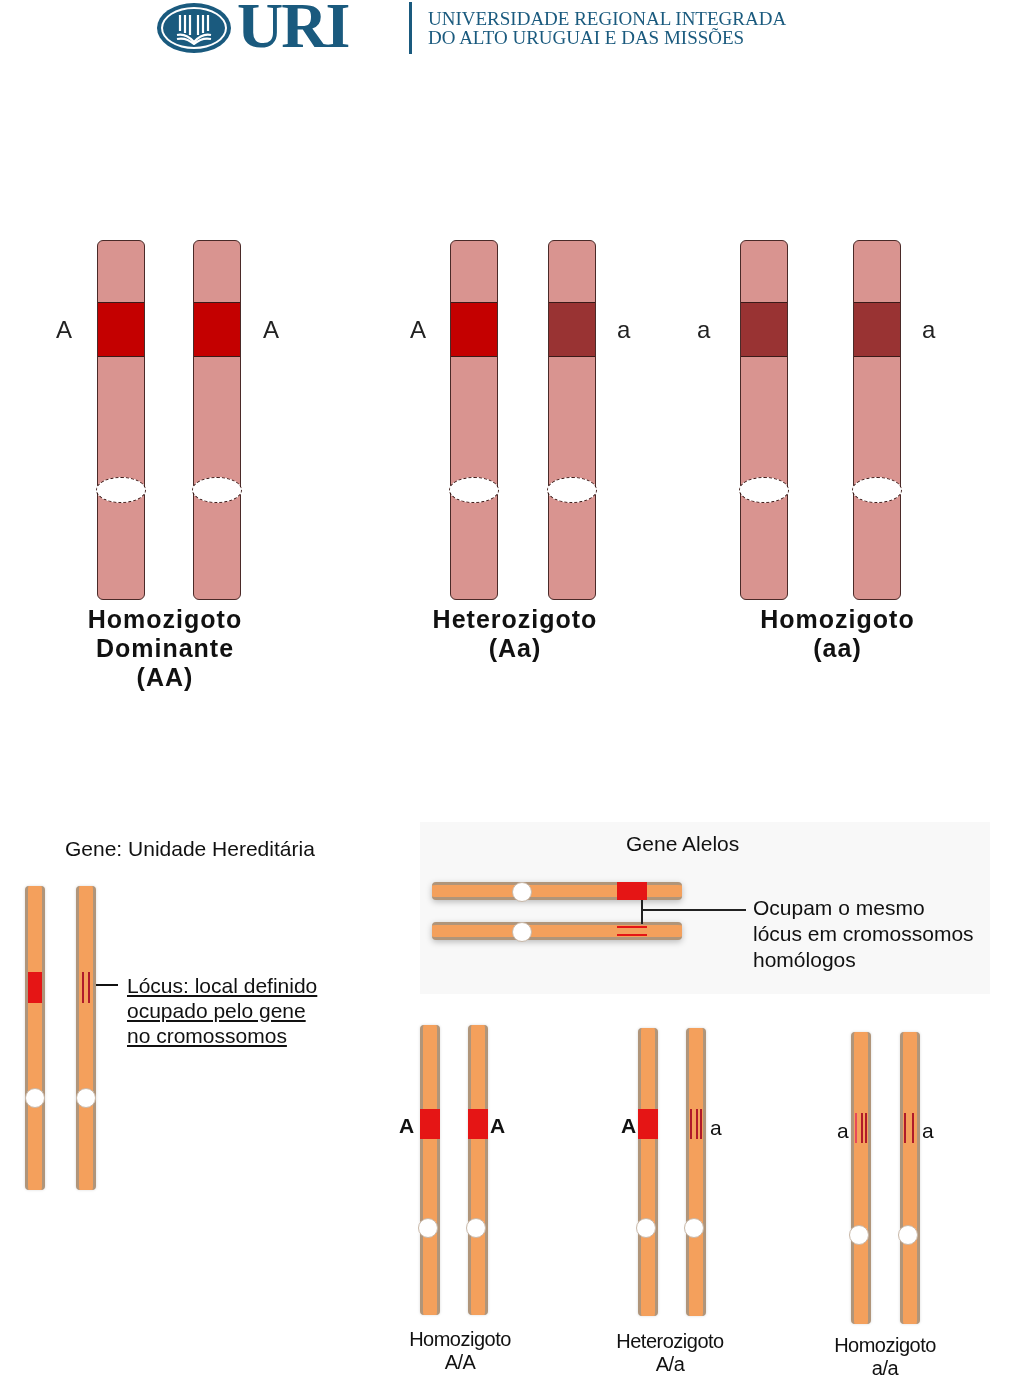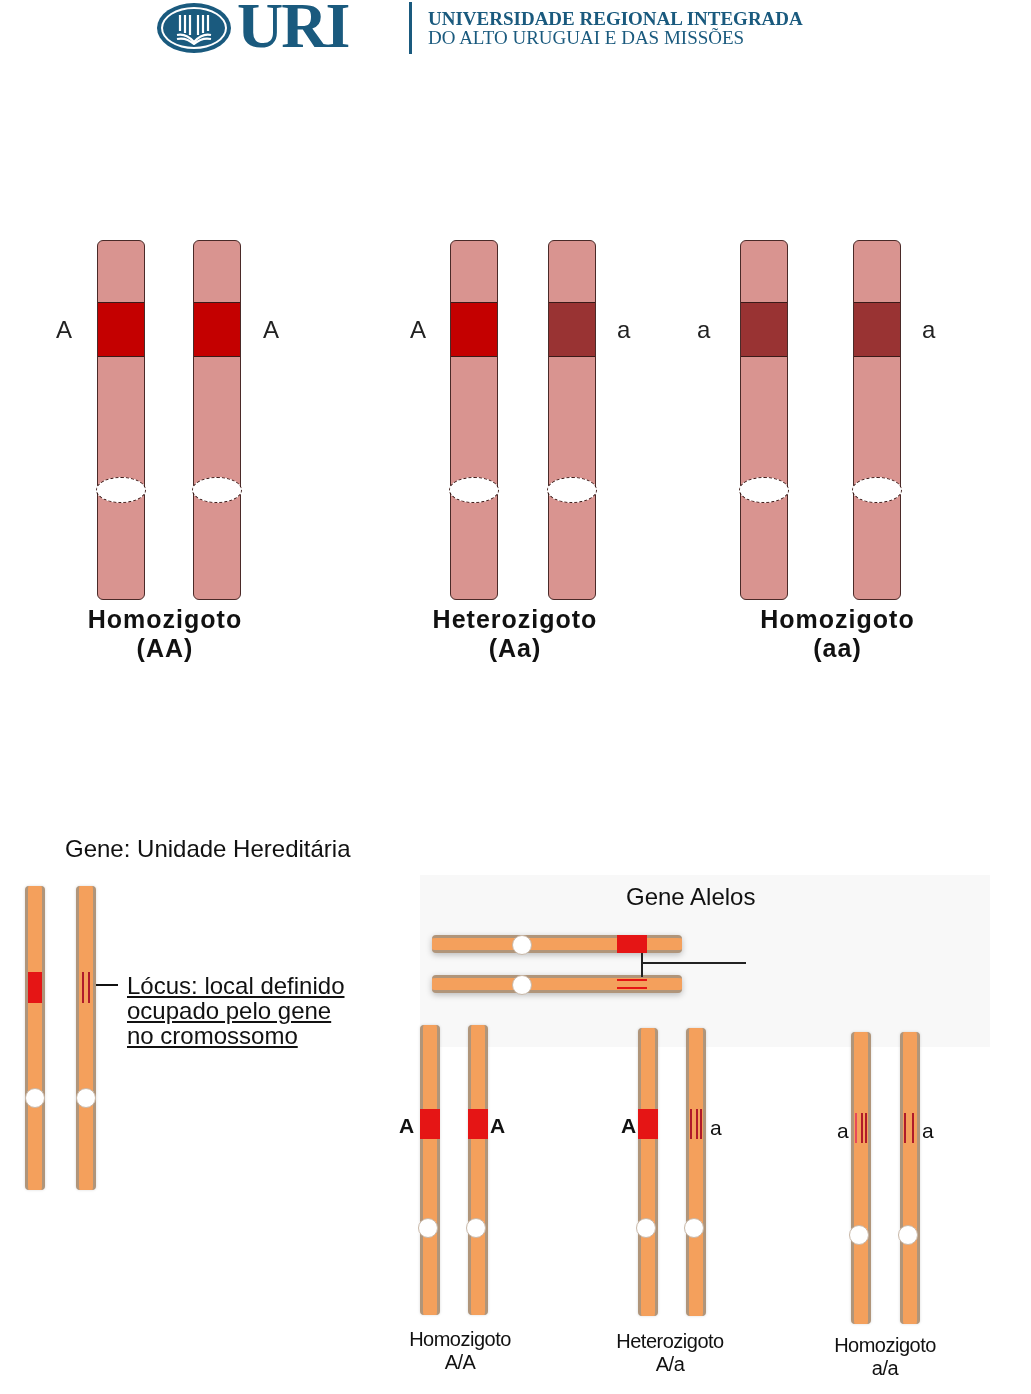--- a/index.html
+++ b/index.html
@@ -20,21 +20,21 @@
   .plabel { position:absolute; font-size:24px; color:#222; line-height:24px; }
   .pcaption { position:absolute; font-weight:bold; font-size:25px; color:#111; text-align:center; line-height:29px; letter-spacing:1px; }
 
   
   .ochrom { position:absolute; width:14px; background:#f4a05c; border-left:3px solid #b0957a; border-right:3px solid #b0957a; border-radius:4px; box-shadow:0 0 3px rgba(0,0,0,0.15); }
   .ochrom-h { position:absolute; height:12px; background:#f4a05c; border-top:3px solid #b0957a; border-bottom:3px solid #b0957a; border-radius:4px; box-shadow:0 2px 6px rgba(0,0,0,0.25); }
   .oband-solid { position:absolute; background:#e51515; }
   .oband-lines { position:absolute; }
   .ocentro { position:absolute; width:18px; height:18px; background:#ffffff; border-radius:50%; border:1px solid #c9b8a8; }
   .olabel { position:absolute; font-size:21px; color:#111; line-height:22px; font-weight:bold; }
-  .otext { position:absolute; font-size:24px; color:#111; line-height:25px; white-space:nowrap; }
+  .otext { position:absolute; font-size:21px; color:#111; line-height:25px; white-space:nowrap; }
   .ocaption { position:absolute; font-size:20px; color:#111; text-align:center; line-height:23px; letter-spacing:-0.5px; }
   .panel { position:absolute; background:#f8f8f8; }
 </style>
 </head>
 <body>
 
 <div>
   <div class="logo-circle">
     <div class="ring"></div>
     <svg class="abs" style="left:16px;top:8px;" width="42" height="34" viewBox="0 0 42 34">
@@ -45,39 +45,40 @@
         <line x1="25" y1="4" x2="25" y2="24"></line>
         <line x1="30" y1="4" x2="30" y2="22"></line>
         <line x1="35" y1="4" x2="35" y2="20"></line>
         <path d="M4 24 Q13 22 21 31 Q29 22 38 24"></path>
         <path d="M4 28 Q13 26 21 33 Q29 26 38 28"></path>
       </g>
     </svg>
   </div>
   <div class="logo-uri">URI</div>
   <div class="logo-bar"></div>
-  <div class="logo-text" style="top:9px;font-weight:bold;">UNIVERSIDADE REGIONAL INTEGRADA</div>
+  <div class="logo-text" style="top:9px;">UNIVERSIDADE REGIONAL INTEGRADA</div>
   <div class="logo-text" style="top:28px;">DO ALTO URUGUAI E DAS MISSÕES</div>
 </div>
 
 <div>
 
   <div>
     <div class="plabel" style="left:56px;top:318px;">A</div>
     <div class="pchrom" style="left:97px;top:240px;height:358px;">
       <div class="pband" style="top:61px;height:53px;background:#c40000;"></div>
       <div class="pcentro" style="top:236px;"></div>
     </div>
     <div class="pchrom" style="left:193px;top:240px;height:358px;">
       <div class="pband" style="top:61px;height:53px;background:#c40000;"></div>
       <div class="pcentro" style="top:236px;"></div>
     </div>
     <div class="plabel" style="left:263px;top:318px;">A</div>
     <div class="pcaption" style="left:30px;top:605px;width:270px;">
       <div>Homozigoto</div>
+      <div>Dominante</div>
       <div>(AA)</div>
     </div>
   </div>
 
   <div>
     <div class="plabel" style="left:410px;top:318px;">A</div>
     <div class="pchrom" style="left:450px;top:240px;height:358px;">
       <div class="pband" style="top:61px;height:53px;background:#c40000;"></div>
       <div class="pcentro" style="top:236px;"></div>
     </div>
@@ -119,36 +120,41 @@
       <div class="ocentro" style="left:-3px;top:202px;"></div>
     </div>
     <div class="ochrom" style="left:76px;top:886px;height:304px;">
       <div class="oband-lines" style="left:3px;right:3px;top:86px;height:31px;border-left:2px solid #b01a2a;border-right:2px solid #b01a2a;"></div>
       <div class="ocentro" style="left:-3px;top:202px;"></div>
     </div>
     <div class="abs" style="left:96px;top:984px;width:22px;height:2px;background:#111;"></div>
     <div class="otext" style="left:127px;top:973px;line-height:25px;text-decoration:underline;">
       <div>Lócus: local definido</div>
       <div>ocupado pelo gene</div>
-      <div>no cromossomo</div>
-    </div>
-  </div>
-
-  <div class="panel" style="left:420px;top:875px;width:570px;height:172px;">
+      <div>no cromossomos</div>
+    </div>
+  </div>
+
+  <div class="panel" style="left:420px;top:822px;width:570px;height:172px;">
     <div class="otext" style="left:206px;top:9px;">Gene Alelos</div>
     <div class="ochrom-h" style="left:12px;top:60px;width:250px;">
       <div class="ocentro" style="left:80px;top:-3px;"></div>
       <div class="oband-solid" style="left:185px;top:-3px;width:30px;height:18px;"></div>
     </div>
     <div class="ochrom-h" style="left:12px;top:100px;width:250px;">
       <div class="ocentro" style="left:80px;top:-3px;"></div>
       <div class="oband-lines" style="left:185px;top:1px;width:30px;height:6px;border-top:2px solid #e51515;border-bottom:2px solid #e51515;"></div>
     </div>
     <div class="abs" style="left:221px;top:78px;width:2px;height:24px;background:#222;"></div>
     <div class="abs" style="left:222px;top:87px;width:104px;height:2px;background:#222;"></div>
+    <div class="otext" style="left:333px;top:73px;line-height:26px;">
+      <div>Ocupam o mesmo</div>
+      <div>lócus em cromossomos</div>
+      <div>homólogos</div>
+    </div>
   </div>
 
   <div>
     <div class="olabel" style="left:399px;top:1115px;">A</div>
     <div class="ochrom" style="left:420px;top:1025px;height:290px;">
       <div class="oband-solid" style="left:-3px;right:-3px;top:84px;height:30px;"></div>
       <div class="ocentro" style="left:-5px;top:193px;"></div>
     </div>
     <div class="ochrom" style="left:468px;top:1025px;height:290px;">
       <div class="oband-solid" style="left:-3px;right:-3px;top:84px;height:30px;"></div>

